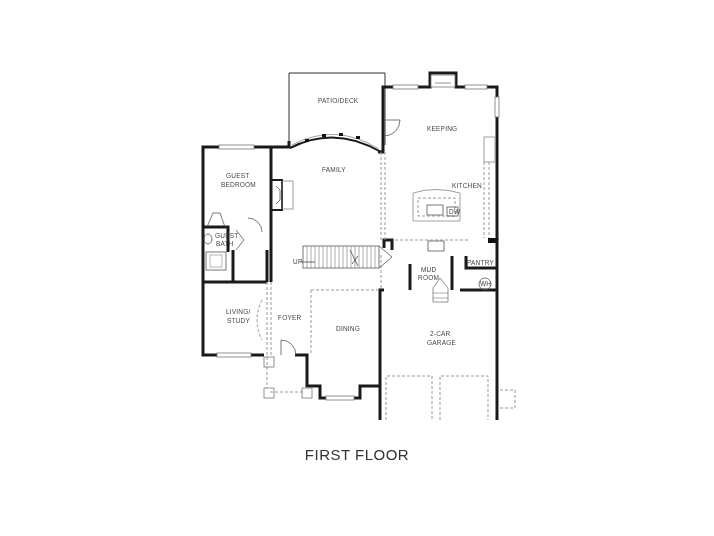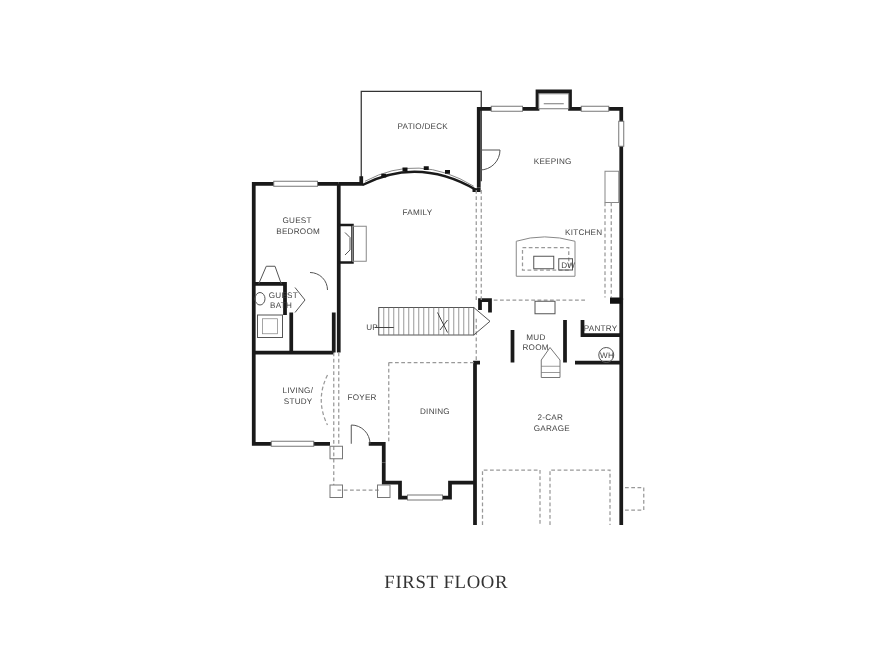--- a/index.html
+++ b/index.html
@@ -1,19 +1,19 @@
 <!DOCTYPE html>
 <html><head>
 <meta charset="utf-8">
 <style>
   html,body{margin:0;padding:0;background:#ffffff;}
   body{width:714px;height:536px;position:relative;overflow:hidden;font-family:"Liberation Sans",sans-serif;}
   #plan{position:absolute;left:0;top:0;width:714px;height:536px;}
   .room-label{font-family:"Liberation Sans",sans-serif;font-size:6.5px;fill:#444;letter-spacing:0.2px;}
-  .title{position:absolute;left:0;width:714px;top:446px;text-align:center;font-family:Liberation Serif, serif;font-size:15px;color:#333;letter-spacing:0.5px;margin-top:12px;}
+  .title{position:absolute;left:0;width:714px;top:446px;text-align:center;font-family:Liberation Sans, sans-serif;font-size:15px;color:#333;letter-spacing:0.5px;}
   .wall{stroke:#1a1a1a;stroke-width:3;fill:none;}
   .thin{stroke:#333;stroke-width:1;fill:none;}
   .dash{stroke:#999;stroke-width:1;fill:none;stroke-dasharray:3 2;}
   .win{stroke:#777;stroke-width:0.8;fill:#fff;}
 </style>
 </head>
 <body>
 
 <svg id="plan" viewBox="0 0 714 536" xmlns="http://www.w3.org/2000/svg">
 

